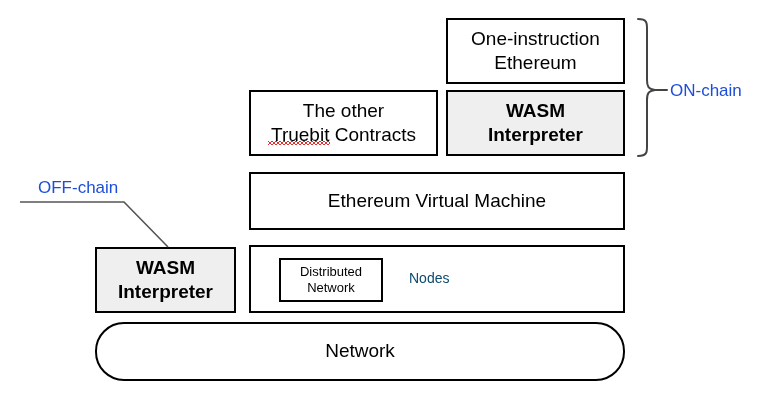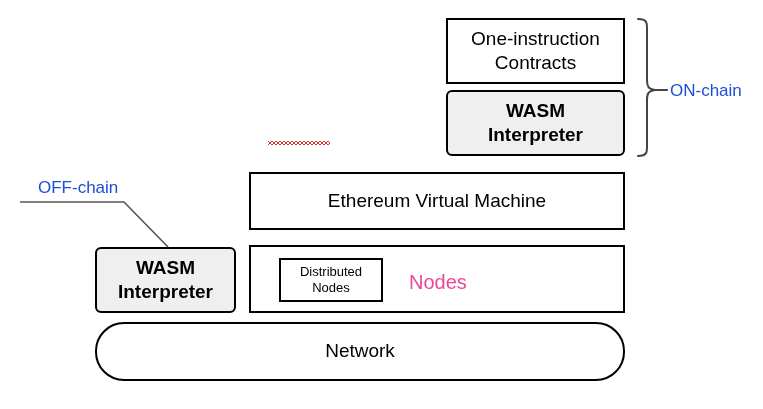--- a/index.html
+++ b/index.html
@@ -28,37 +28,36 @@
     justify-content: center;
     text-align: center;
     line-height: 1.28;
     font-size: 19px;
     color: #000000;
     white-space: pre-line;
   }
   .box.shaded {
     background: #efefef;
     font-weight: bold;
-    border-radius: 6px;
   }
   .box.small {
     font-size: 13px;
     border-width: 2px;
     line-height: 1.25;
   }
   .free-label {
     position: absolute;
     font-size: 17px;
     color: #1d4ed8;
     white-space: nowrap;
   }
   .nodes-label {
     position: absolute;
-    font-size: 20px;
-    color: #ec4899;
+    font-size: 14px;
+    color: #0c4a6e;
     white-space: nowrap;
     text-align: center;
   }
   .spell {
     position: absolute;
     height: 4px;
     background-repeat: repeat-x;
     background-size: 4px 4px;
     background-image:
       linear-gradient(45deg, transparent 40%, #e03030 40%, #e03030 60%, transparent 60%),
@@ -72,33 +71,35 @@
     height: 409px;
     pointer-events: none;
   }
 </style>
 </head>
 <body>
 
 <div id="canvas">
 
   <div class="box" style="left:446px; top:18px; width:179px; height:66px;">One-instruction
-Contracts</div>
+Ethereum</div>
 
+  <div class="box" style="left:249px; top:90px; width:189px; height:66px;">The other
+Truebit Contracts</div>
 
   <div class="spell" style="left:268px; top:141px; width:62px;"></div>
 
   <div class="box shaded" style="left:446px; top:90px; width:179px; height:66px;">WASM
 Interpreter</div>
 
   <div class="box" style="left:249px; top:172px; width:376px; height:58px;">Ethereum Virtual Machine</div>
 
   <div class="box" style="left:249px; top:245px; width:376px; height:68px; justify-content:flex-start;">
     <div class="box small" style="left:28px; top:11px; width:104px; height:44px; position:absolute;">Distributed
-Nodes</div>
+Network</div>
     <span class="nodes-label" style="left:158px; top:23px;">Nodes</span>
   </div>
 
   <div class="box shaded" style="left:95px; top:247px; width:141px; height:66px;">WASM
 Interpreter</div>
 
   <div class="box" style="left:95px; top:322px; width:530px; height:59px;border-radius:29px;">Network</div>
 
   <span class="free-label" style="left:38px; top:178px;">OFF-chain</span>
 

